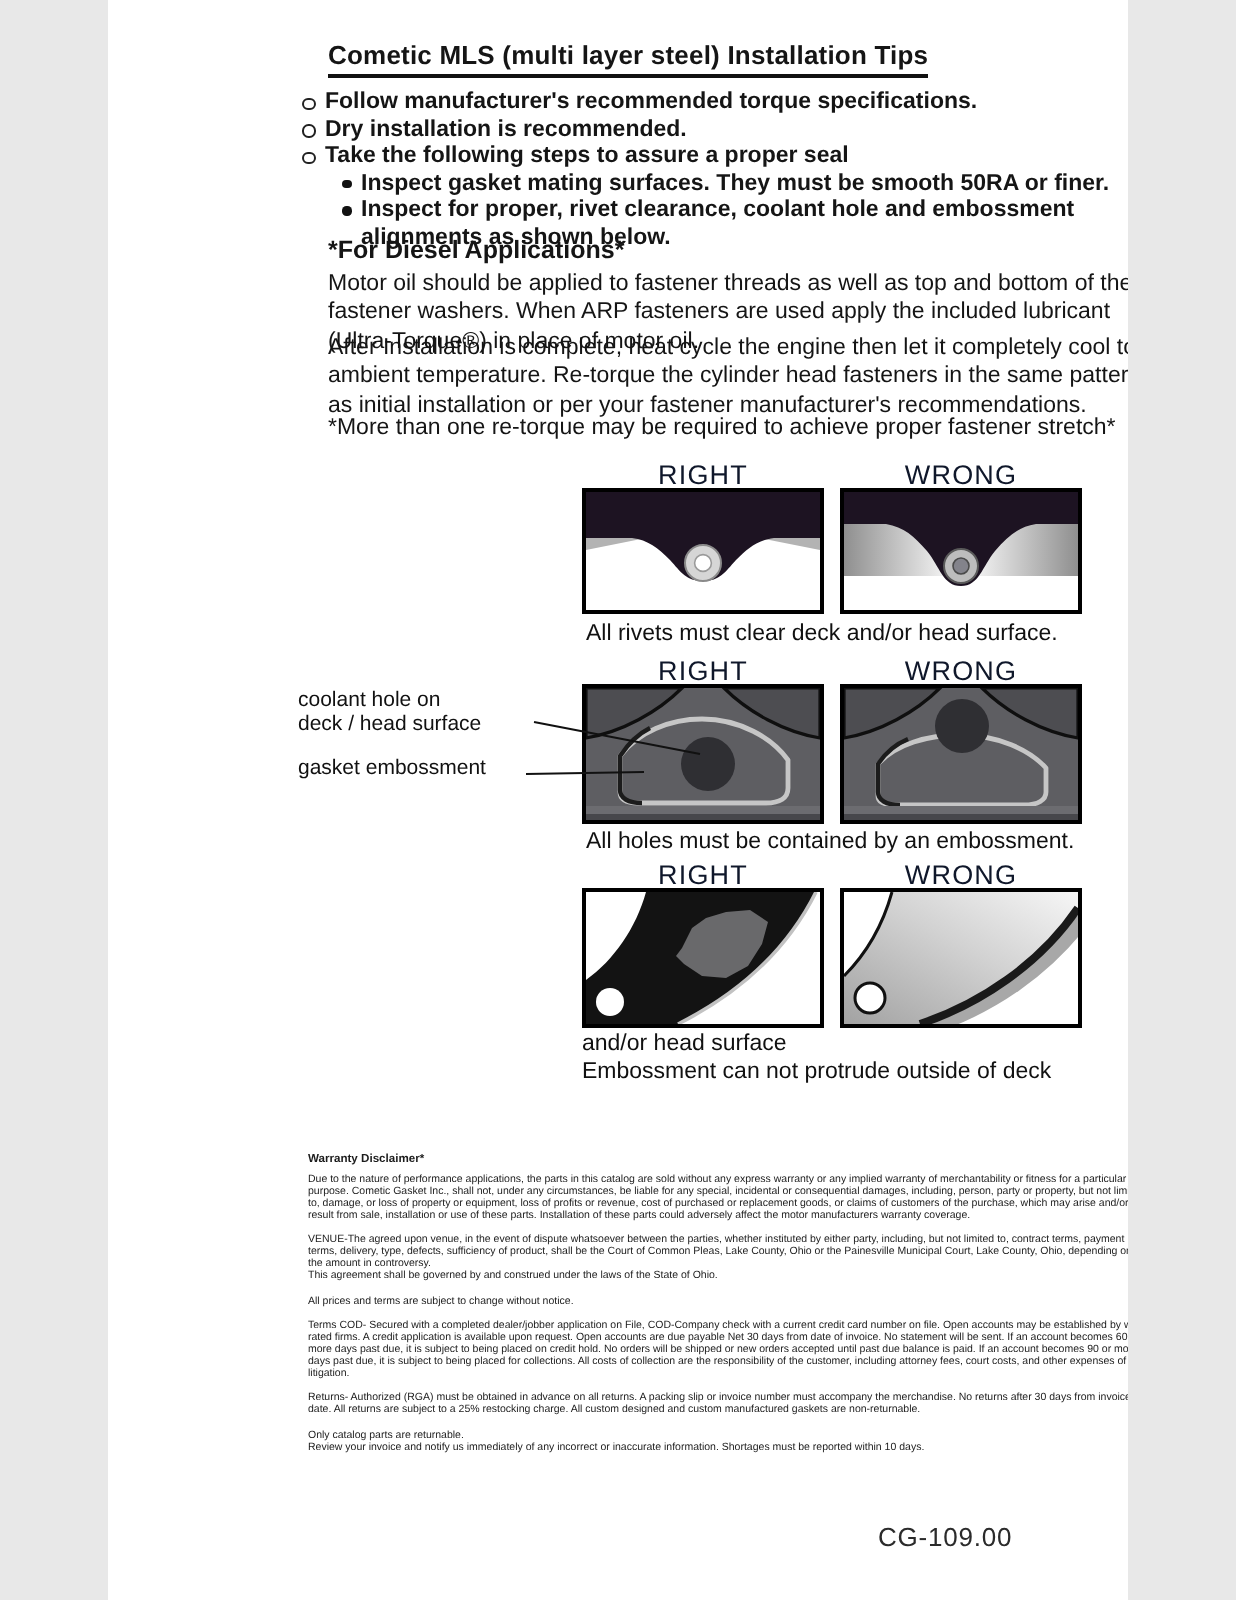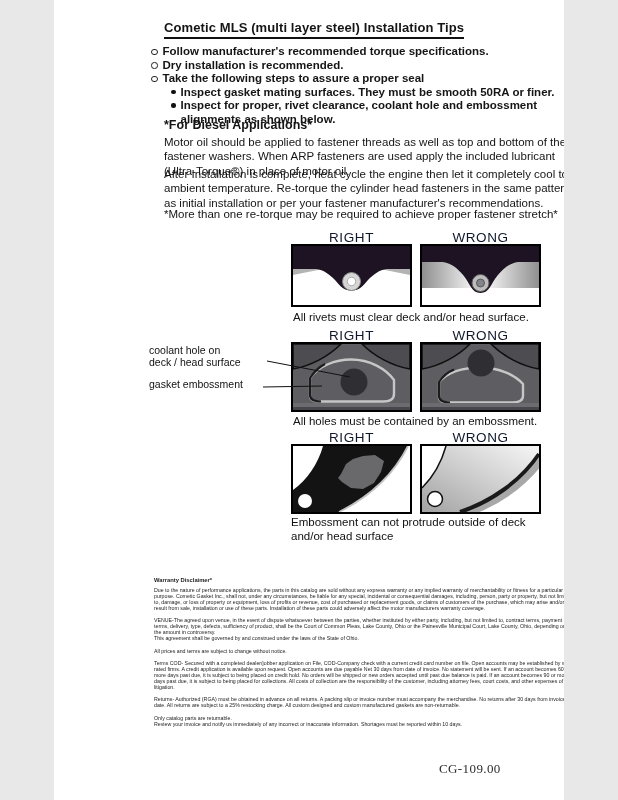--- a/index.html
+++ b/index.html
@@ -24,21 +24,21 @@
   .para.p2{top:167px;}
   .para.p3{top:207px;}
   .rw-label{width:121px;text-align:center;font-size:13.5px;letter-spacing:.6px;color:#0f172a;}
   .dbox{width:121px;}
   .caption{font-size:11.5px;line-height:13.5px;color:#111;}
   .callout{text-align:left;font-size:10.5px;line-height:11.8px;color:#111;}
   .disclaimer{left:100px;top:577px;width:419px;color:#1c1c1c;}
   .disc-h{font-size:5.8px;font-weight:bold;margin:0 0 5px 0;}
   .disc-p{font-size:5.25px;line-height:5.95px;margin:0 0 6.5px 0;}
   .disc-p.tight{margin-bottom:0;}
-  .footer-code{left:385px;top:761px;font-size:13px;letter-spacing:.4px;color:#2b2b2b;font-family:Liberation Serif, serif;}
+  .footer-code{left:385px;top:761px;font-size:13px;letter-spacing:.4px;color:#2b2b2b;}
   .overlay{left:0;top:0;width:618px;height:800px;pointer-events:none;}
 </style>
 </head>
 <body>
 
 <div class="page">
 
   <div class="abs page-title">Cometic MLS (multi layer steel) Installation Tips</div>
 
   <div class="abs bullets">
@@ -172,22 +172,22 @@
       <path d="M26,2 H119 V10 C100,38 70,58 40,68 H2 V44 C12,34 21,20 26,2 Z" fill="url(#g3)"></path>
       <path d="M123,14 C103,41 75,60 44,70" fill="none" stroke="#a8a8a8" stroke-width="7"></path>
       <path d="M119,10 C100,38 70,58 40,68" fill="none" stroke="#1a1a1a" stroke-width="4"></path>
       <path d="M2,44 C12,34 21,20 26,2" fill="none" stroke="#111111" stroke-width="1.5"></path>
       <circle cx="15" cy="55" r="7.5" fill="#ffffff" stroke="#111111" stroke-width="1.5"></circle>
       <rect x="1" y="1" width="119" height="68" fill="none" stroke="#000" stroke-width="2"></rect>
     </svg>
   </div>
 
   <div class="abs caption" style="left:237px;top:516px;width:260px;">
+    <div>and/or head surface</div>
     <div>Embossment can not protrude outside of deck</div>
-    <div>and/or head surface</div>
   </div>
 
   <svg class="abs overlay">
     <line x1="213" y1="361" x2="296" y2="377" stroke="#111" stroke-width="1"></line>
     <line x1="209" y1="387" x2="268" y2="386" stroke="#111" stroke-width="1"></line>
   </svg>
 
   <div class="abs disclaimer">
     <div class="disc-h">Warranty Disclaimer*</div>
     <p class="disc-p">Due to the nature of performance applications, the parts in this catalog are sold without any express warranty or any implied warranty of merchantability or fitness for a particular purpose.  Cometic Gasket Inc., shall not, under any circumstances, be liable for any special, incidental or consequential damages, including, person, party or property, but not limited to, damage, or loss of property or equipment, loss of profits or revenue, cost of purchased or replacement goods, or claims of customers of the purchase, which may arise and/or result from sale, installation or use of these parts.  Installation of these parts could adversely affect the motor manufacturers warranty coverage.</p>

